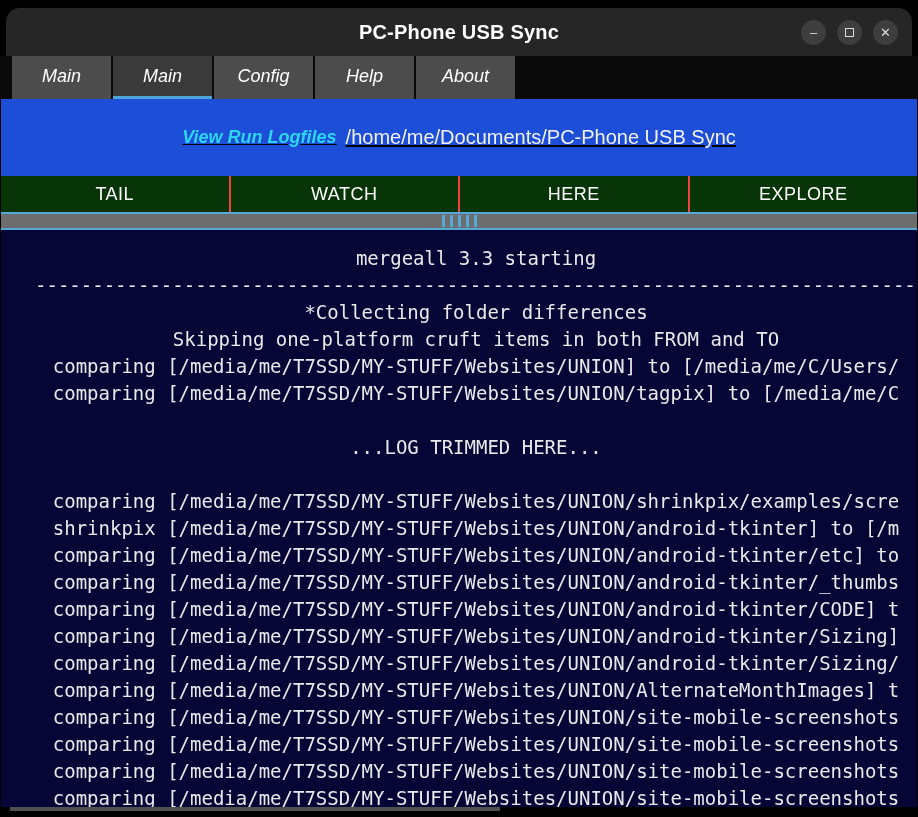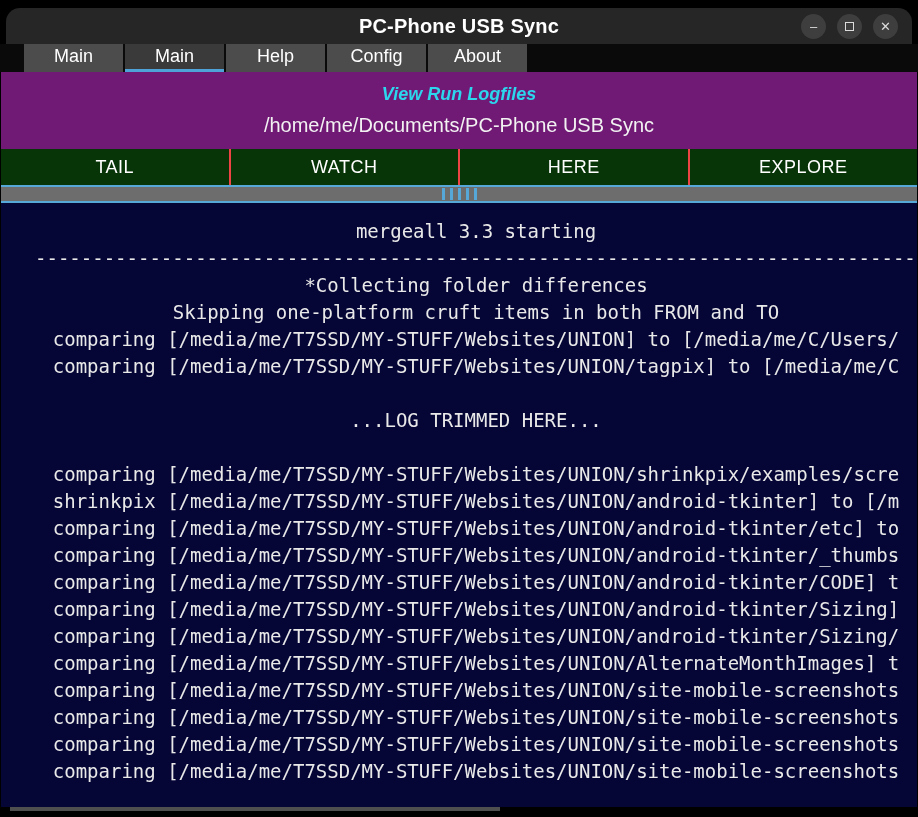--- a/index.html
+++ b/index.html
@@ -7,51 +7,52 @@
   body { font-family: "Liberation Sans", sans-serif; position: relative; }
 
   .window {
     position: absolute; left: 0; top: 0; width: 918px; height: 817px;
     background: #000; border-radius: 14px 14px 0 0;
     display: flex; flex-direction: column;
   }
 
   
   .titlebar {
-    height: 36px; background: #262626; border-radius: 14px 14px 0 0;
+    height: 48px; background: #262626; border-radius: 14px 14px 0 0;
     margin: 8px 6px 0 6px;
     display: flex; align-items: center; justify-content: center; position: relative;
     flex: 0 0 auto;
   }
   .title { color: #fff; font-size: 20px; font-weight: bold; letter-spacing: .2px; }
   .win-controls { position: absolute; right: 14px; top: 0; height: 100%; display: flex; align-items: center; gap: 11px; }
   .win-btn {
     width: 25px; height: 25px; border-radius: 50%; background: #3e3e3e;
     color: #dcdcdc; font-size: 13px; line-height: 25px; text-align: center;
     cursor: default; user-select: none;
   }
   .win-btn .sq { display: inline-block; width: 9px; height: 9px; border: 1.5px solid #dcdcdc; margin-top: 7px; }
 
   
   .tabrow {
-    height: 28px; background: #0a0a0a; display: flex; align-items: stretch;
-    padding-left: 24px; flex: 0 0 auto;
+    height: 43px; background: #0a0a0a; display: flex; align-items: stretch;
+    padding-left: 12px; flex: 0 0 auto; font-style: italic;
   }
   .tab {
     width: 99px; margin-right: 2px; background: #4c4c4c; color: #fff;
     font-size: 18px; display: flex; align-items: center; justify-content: center;
     border-bottom: 3px solid transparent; cursor: default;
   }
   .tab.active { background: #3a3a3a; border-bottom: 3px solid #4ea3d8; }
 
   
   .info-panel {
-    height: 77px; background: #701a75; display: flex; flex-direction: column;
+    height: 77px; background: #1d4ed8; display: flex; flex-direction: row;
     align-items: center; justify-content: center; gap: 9px; flex: 0 0 auto;
     margin: 0 1px;
+    text-decoration: underline;
   }
   .logfiles-link { color: #2cd7ee; font-size: 18px; font-weight: bold; font-style: italic; cursor: default; }
   .log-path { color: #f2f2f2; font-size: 20px; }
 
   .btnrow { height: 36px; display: flex; background: #ef4444; gap: 2px; flex: 0 0 auto; margin: 0 1px; }
   .green-btn {
     flex: 1 1 0; background: #083508; color: #fff; font-size: 18px;
     display: flex; align-items: center; justify-content: center; letter-spacing: .5px;
     cursor: default;
   }
@@ -92,22 +93,22 @@
       </div>
       <div class="win-btn">
         <span>✕</span>
       </div>
     </div>
   </div>
 
   <div class="tabrow">
     <div class="tab">Main</div>
     <div class="tab active">Main</div>
+    <div class="tab">Config</div>
     <div class="tab">Help</div>
-    <div class="tab">Config</div>
     <div class="tab">About</div>
   </div>
 
   <div class="info-panel">
     <div class="logfiles-link">View Run Logfiles</div>
     <div class="log-path">/home/me/Documents/PC-Phone USB Sync</div>
   </div>
 
   <div class="btnrow">
     <div class="green-btn">TAIL</div>

